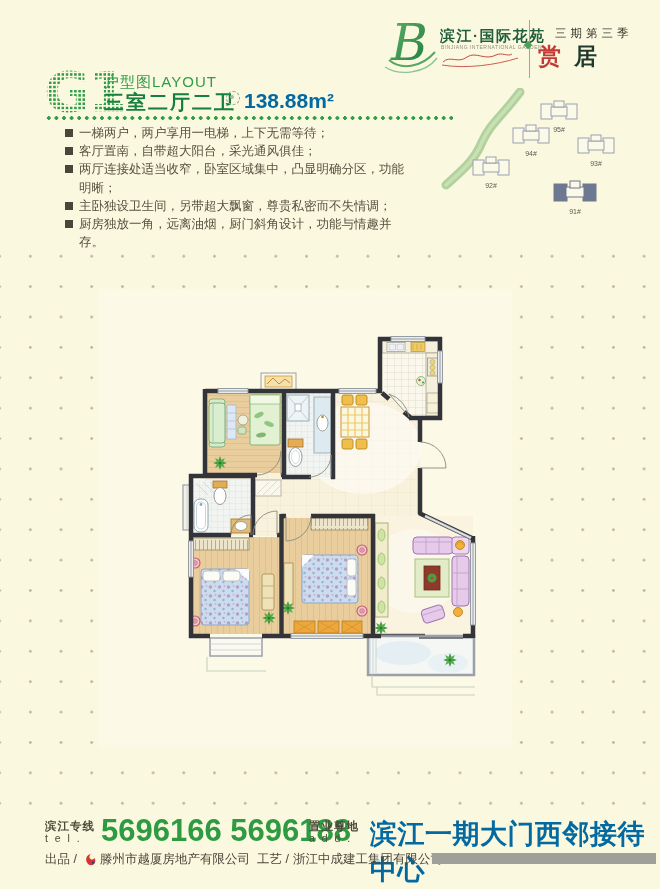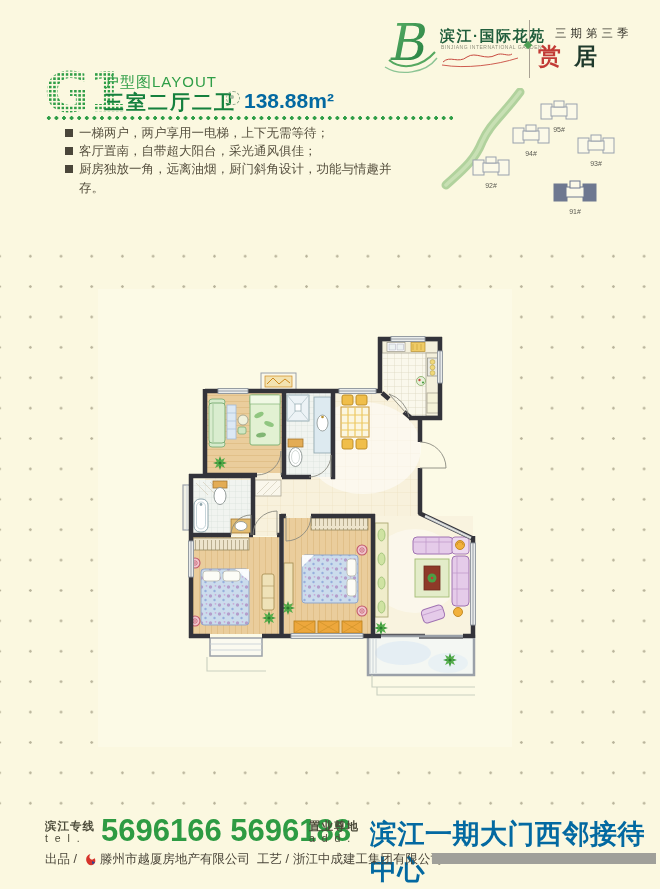--- a/index.html
+++ b/index.html
@@ -110,20 +110,28 @@
   <div class="feature">
       <span class="sq"></span>
       <span>一梯两户，两户享用一电梯，上下无需等待；</span>
     </div>
   <div class="feature">
       <span class="sq"></span>
       <span>客厅置南，自带超大阳台，采光通风俱佳；</span>
     </div>
   <div class="feature">
       <span class="sq"></span>
+      <span>两厅连接处适当收窄，卧室区域集中，凸显明确分区，功能明晰；</span>
+    </div>
+  <div class="feature">
+      <span class="sq"></span>
+      <span>主卧独设卫生间，另带超大飘窗，尊贵私密而不失情调；</span>
+    </div>
+  <div class="feature">
+      <span class="sq"></span>
       <span>厨房独放一角，远离油烟，厨门斜角设计，功能与情趣并存。</span>
     </div>
 </div>
 
 <svg class="abs" style="left:440px;top:88px" width="220" height="148" viewBox="0 0 220 148">
   <path d="M80,4 C62,28 50,36 42,54 C34,74 20,84 6,97" stroke="#A8CD96" stroke-width="9" fill="none" stroke-linecap="round" opacity=".9"></path>
   <path d="M80,4 C62,28 50,36 42,54 C34,74 20,84 6,97" stroke="#C8E0B4" stroke-width="3.5" fill="none" stroke-linecap="round"></path>
   <g stroke="#99A1AD" stroke-width="1" fill="#FBF9E8" transform="translate(101,12)">
     <rect x="0" y="4" width="11" height="15"></rect>
       <rect x="25" y="4" width="11" height="15"></rect>

